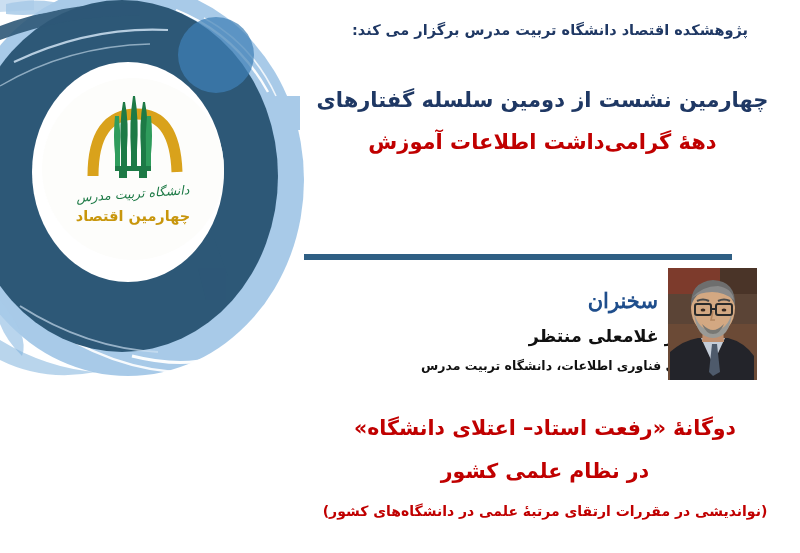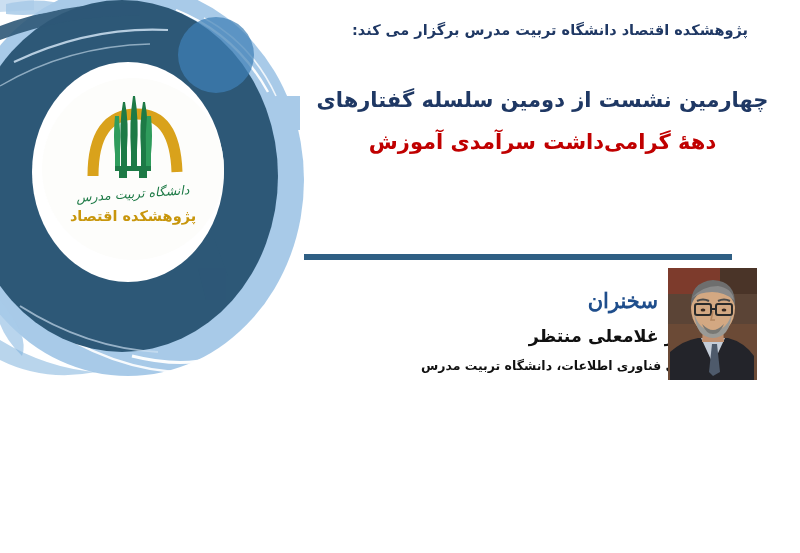--- a/index.html
+++ b/index.html
@@ -256,30 +256,30 @@
           <path d="M36 24 Q34 44 36 62 L36 74 L41 74 L41 60 Q42 42 40 24 Z"></path>
           <path d="M72 24 Q74 44 72 62 L72 74 L67 74 L67 60 Q66 42 68 24 Z"></path>
         </g>
 
         <rect x="36" y="74" width="36" height="5" fill="#1d7a46"></rect>
         <rect x="40" y="79" width="8" height="7" fill="#1d7a46"></rect>
         <rect x="60" y="79" width="8" height="7" fill="#1d7a46"></rect>
       </svg>
     </div>
     <div class="logo-script">دانشگاه تربیت مدرس</div>
-    <div class="logo-sub">پژوهشکده اقتصاد</div>
+    <div class="logo-sub">چهارمین اقتصاد</div>
   </div>
 
   <div class="content">
 
     <div class="header-line">پژوهشکده اقتصاد دانشگاه تربیت مدرس برگزار می کند:</div>
 
     <div class="title-block">
       <div class="title-line">چهارمین نشست از دومین سلسله گفتارهای</div>
-      <div class="title-line accent">دههٔ گرامی‌داشت سرآمدی آموزش</div>
+      <div class="title-line accent">دههٔ گرامی‌داشت اطلاعات آموزش</div>
     </div>
 
     <div class="divider"></div>
 
     <div class="speaker-label">سخنران</div>
     <div class="speaker-name">دکتر غلامعلی منتظر</div>
     <div class="speaker-affil">استاد مهندسی فناوری اطلاعات، دانشگاه تربیت مدرس</div>
 
     <div class="speaker-photo">
       <svg viewBox="0 0 89 112" width="89" height="112" xmlns="http://www.w3.org/2000/svg">
@@ -312,15 +312,20 @@
 
         <path d="M29 33 Q35 30 41 33" stroke="#4a4a4a" stroke-width="2" fill="none"></path>
         <path d="M50 33 Q56 30 62 33" stroke="#4a4a4a" stroke-width="2" fill="none"></path>
         <ellipse cx="35" cy="42" rx="2.4" ry="1.6" fill="#3a2a20"></ellipse>
         <ellipse cx="56" cy="42" rx="2.4" ry="1.6" fill="#3a2a20"></ellipse>
 
         <path d="M45 43 L43 52 L47 52" stroke="#b3855f" stroke-width="1.6" fill="none"></path>
       </svg>
     </div>
 
+    <div class="topic-block">
+      <div class="topic-line">دوگانهٔ «رفعت استاد– اعتلای دانشگاه»</div>
+      <div class="topic-line">در نظام علمی کشور</div>
+      <div class="topic-note">(نواندیشی در مقررات ارتقای مرتبهٔ علمی در دانشگاه‌های کشور)</div>
+    </div>
 
   </div>
 </div>
 
 </body></html>

